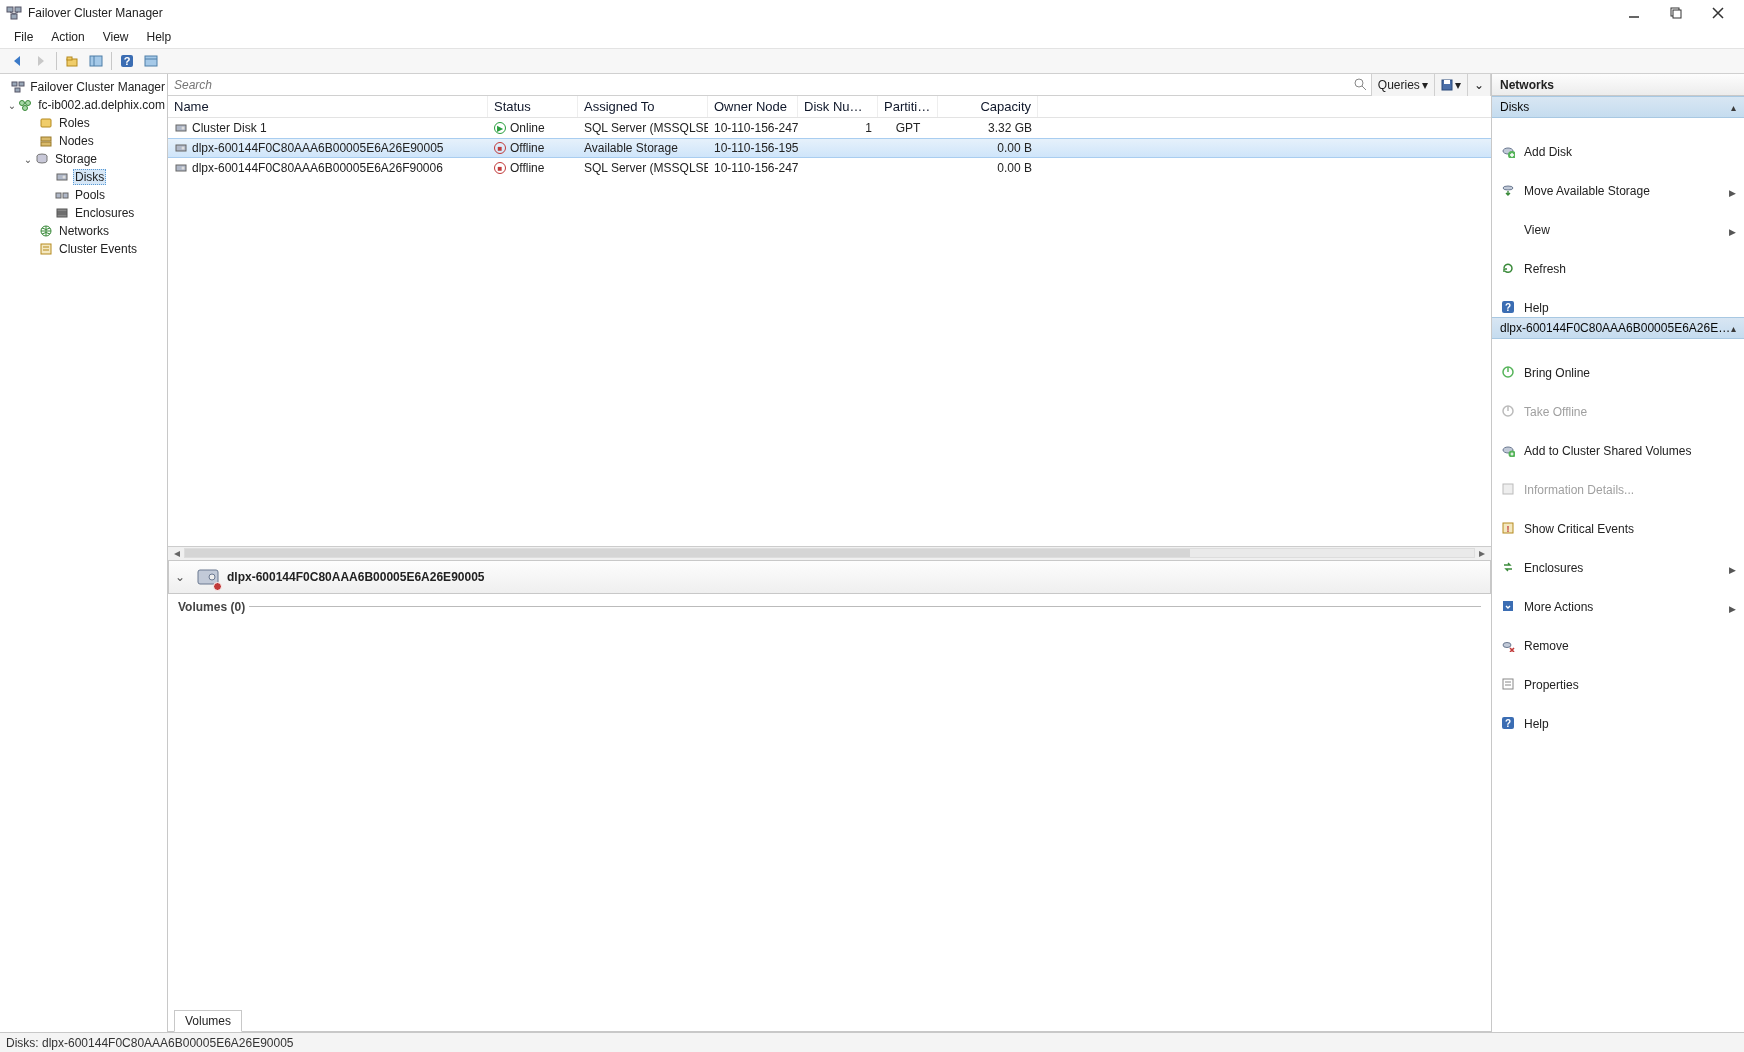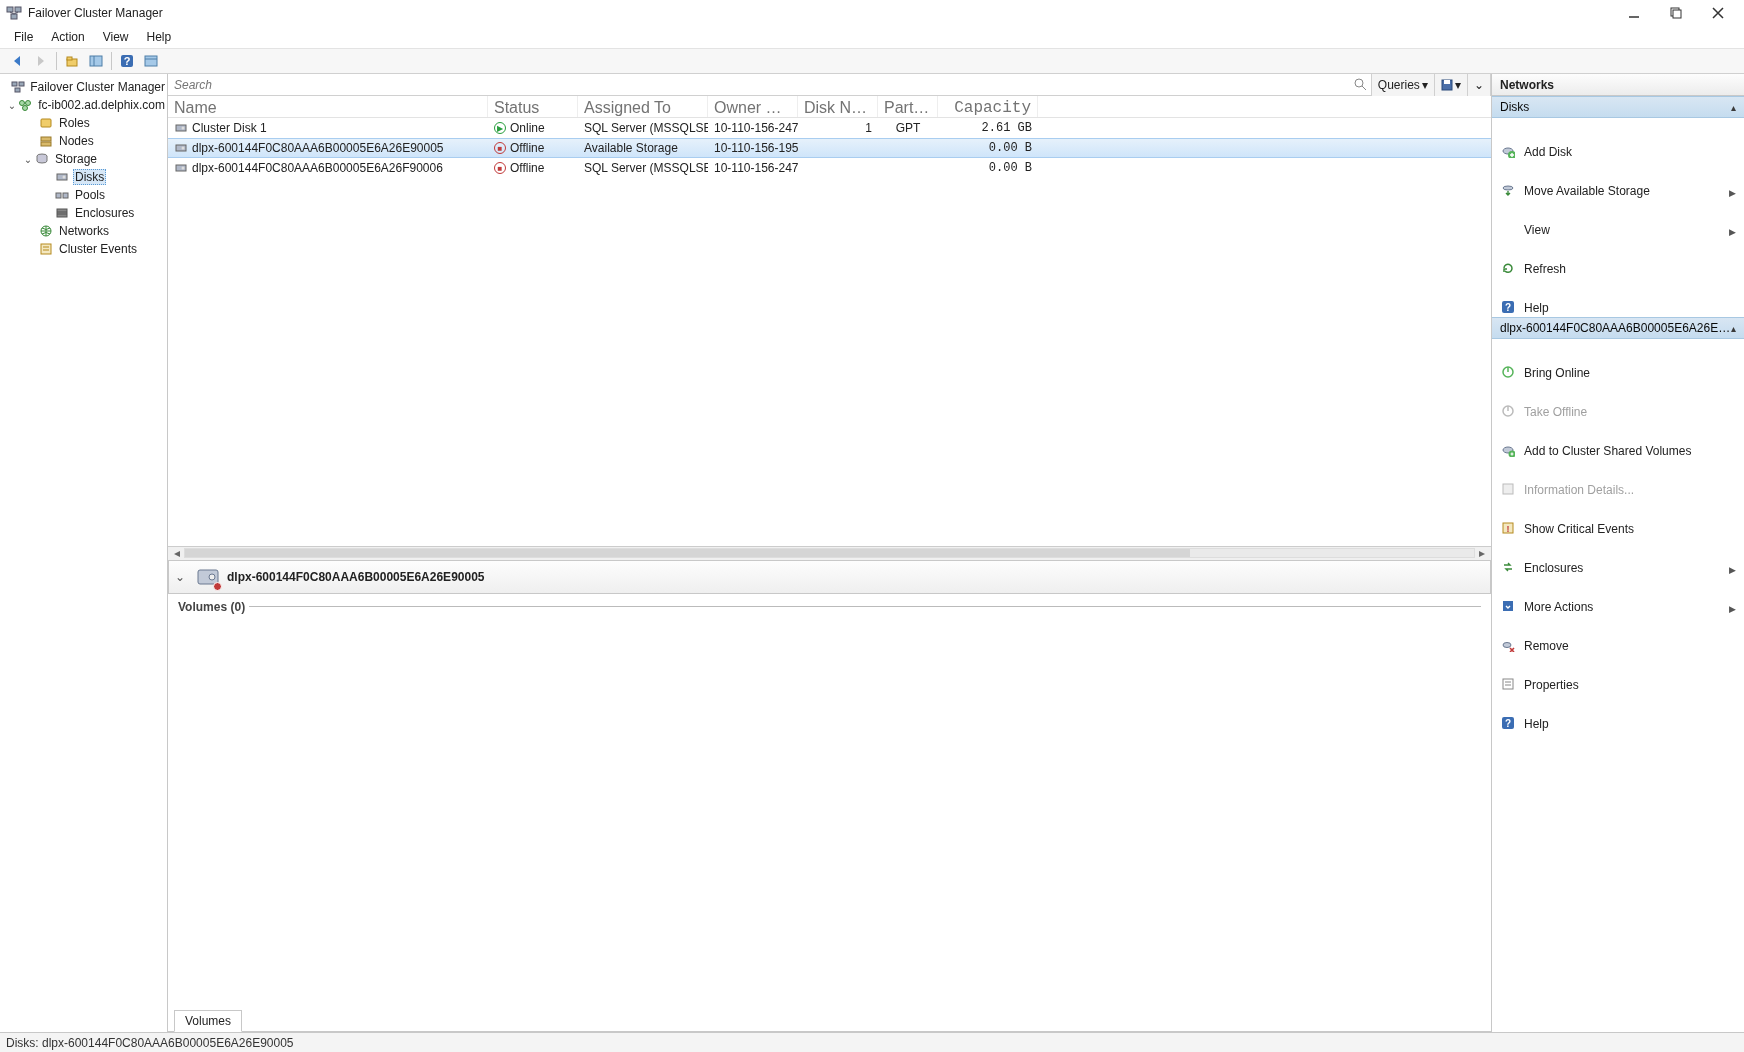--- a/index.html
+++ b/index.html
@@ -135,32 +135,32 @@
     overflow:hidden;
   }
   .listheader {
     display:flex;
     background:#fff;
     border-bottom: 1px solid #e3e3e3;
     height: 22px;
   }
   .lcol {
     padding: 3px 6px;
-    color:#737373;
+    color:#0f172a;
     border-right: 1px solid #eee;
-    font-size:16px;
+    font-size:13px;
     overflow:hidden; text-overflow:ellipsis; white-space:nowrap;
   }
   .col-name { width: 320px; }
   .col-status { width: 90px; }
   .col-assigned { width: 130px; }
   .col-owner { width: 90px; }
   .col-disknum { width: 80px; text-align:right; }
   .col-ps { width: 60px; text-align:center; }
-  .col-cap { width: 100px; text-align:right;font-family:Liberation Mono, monospace; }
+  .col-cap { width: 100px; text-align:right; }
   .col-rep { flex:1; }
   .listrows { flex:1; overflow:auto; }
   .lrow {
     display:flex; height: 20px; align-items:center;
     border-bottom: 0;
   }
   .lrow.sel {
     background: linear-gradient(#e6f1fb, #cfe5fa);
     border-top:1px solid #a9cdf0;
     border-bottom:1px solid #a9cdf0;
@@ -517,21 +517,21 @@
               <span>Cluster Disk 1</span>
             </div>
             <div class="cell col-status">
               <span class="statdot green">▶</span>
               <span>Online</span>
             </div>
             <div class="cell col-assigned">SQL Server (MSSQLSERV...</div>
             <div class="cell col-owner">10-110-156-247</div>
             <div class="cell col-disknum" style="justify-content:flex-end">1</div>
             <div class="cell col-ps" style="justify-content:center">GPT</div>
-            <div class="cell col-cap" style="justify-content:flex-end">2.61 GB</div>
+            <div class="cell col-cap" style="justify-content:flex-end">3.32 GB</div>
             <div class="cell col-rep"></div>
           </div>
           <div class="lrow sel">
             <div class="cell col-name">
               <span class="diskicon">
                 <svg width="14" height="14">
                   <rect x="2" y="4" width="10" height="6" fill="#b0b8c8" stroke="#666"></rect>
                   <circle cx="9" cy="7" r="1.5" fill="#ddd"></circle>
                 </svg>
               </span>

